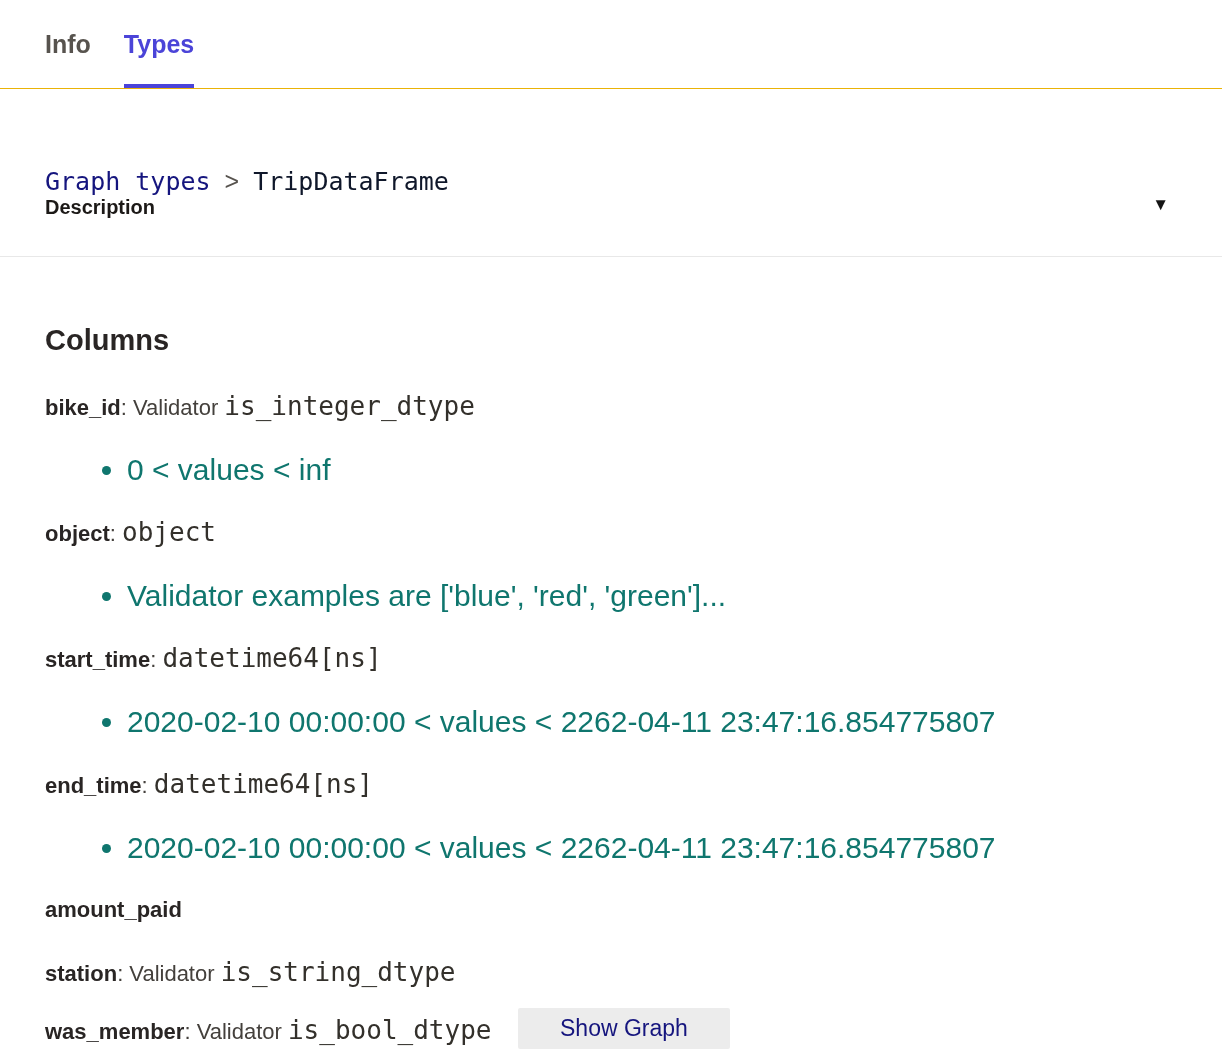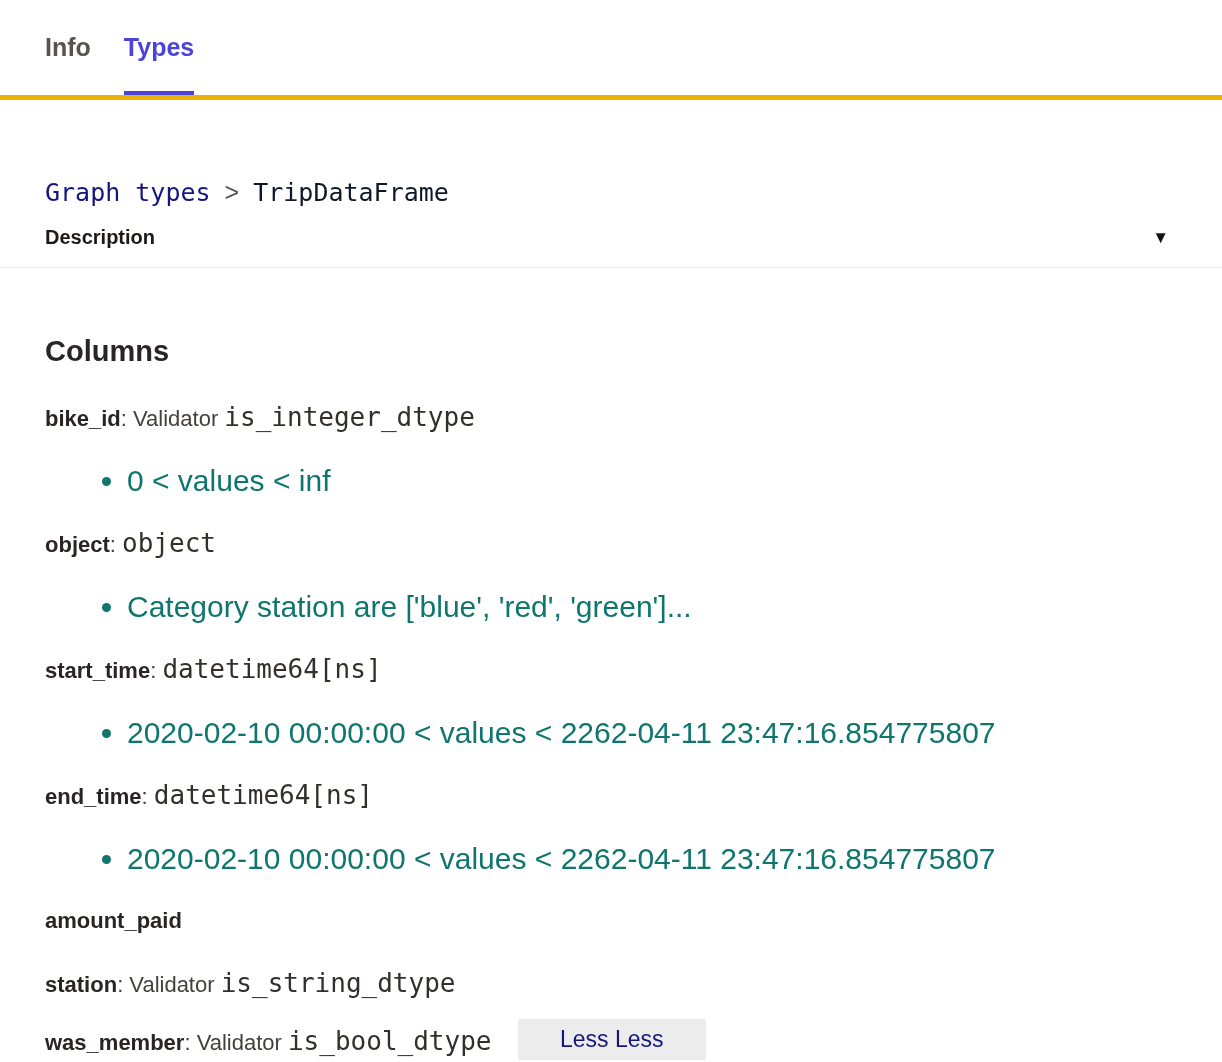--- a/index.html
+++ b/index.html
@@ -1,26 +1,26 @@
 <!DOCTYPE html>
 <html><head>
 <meta charset="utf-8">
 <style>
   * { margin: 0; padding: 0; box-sizing: border-box; }
   html, body { width: 1222px; height: 1062px; background: #ffffff; overflow: hidden; }
   body { font-family: "Liberation Sans", sans-serif; color: #44403c; }
 
   
   .tabbar {
-    height: 100px;
+    height: 89px;
     display: flex;
     align-items: stretch;
     padding: 0 45px;
     gap: 33px;
-    border-bottom: 5px solid #eab308;
+    border-bottom: 1px solid #eab308;
   }
   .tab {
     display: flex;
     align-items: center;
     position: relative;
     font-size: 25px;
     font-weight: 700;
     color: #57534e;
     cursor: pointer;
   }
@@ -43,21 +43,21 @@
     font-size: 25px;
   }
   .crumb-link { color: #15157e; cursor: pointer; }
   .crumb-sep { color: #57534e; margin: 0 14px; font-family: "Liberation Sans", sans-serif; }
   .crumb-current { color: #0f172a; }
 
   
   .accordion-row {
     height: 61px;
     display: flex;
-    align-items: center;
+    align-items: flex-start;
     justify-content: space-between;
     padding: 0 45px 0 45px;
     border-bottom: 1px solid #e8e8e8;
     cursor: pointer;
   }
   .accordion-title {
     font-size: 20px;
     font-weight: 700;
     color: #1c1917;
   }
@@ -149,31 +149,31 @@
 <main class="content">
   <h2 class="columns-heading">Columns</h2>
 
   <p class="entry"><span class="col-name">bike_id</span><span>: Validator </span><code>is_integer_dtype</code></p>
   <ul class="constraints">
     <li>0 &lt; values &lt; inf</li>
   </ul>
 
   <p class="entry"><span class="col-name">object</span><span>: </span><code>object</code></p>
   <ul class="constraints">
-    <li>Category station are ['blue', 'red', 'green']...</li>
+    <li>Validator examples are ['blue', 'red', 'green']...</li>
   </ul>
 
   <p class="entry"><span class="col-name">start_time</span><span>: </span><code>datetime64[ns]</code></p>
   <ul class="constraints">
     <li>2020-02-10 00:00:00 &lt; values &lt; 2262-04-11 23:47:16.854775807</li>
   </ul>
 
   <p class="entry"><span class="col-name">end_time</span><span>: </span><code>datetime64[ns]</code></p>
   <ul class="constraints">
     <li>2020-02-10 00:00:00 &lt; values &lt; 2262-04-11 23:47:16.854775807</li>
   </ul>
 
   <p class="entry tight"><span class="col-name">amount_paid</span></p>
 
   <p class="entry mb-tight"><span class="col-name">station</span><span>: Validator </span><code>is_string_dtype</code></p>
 
-  <p class="entry tight entry-relative"><span class="col-name">was_member</span><span>: Validator </span><code>is_bool_dtype</code><button class="show-less-btn">Less Less</button></p>
+  <p class="entry tight entry-relative"><span class="col-name">was_member</span><span>: Validator </span><code>is_bool_dtype</code><button class="show-less-btn">Show Graph</button></p>
 </main>
 
 </body></html>

